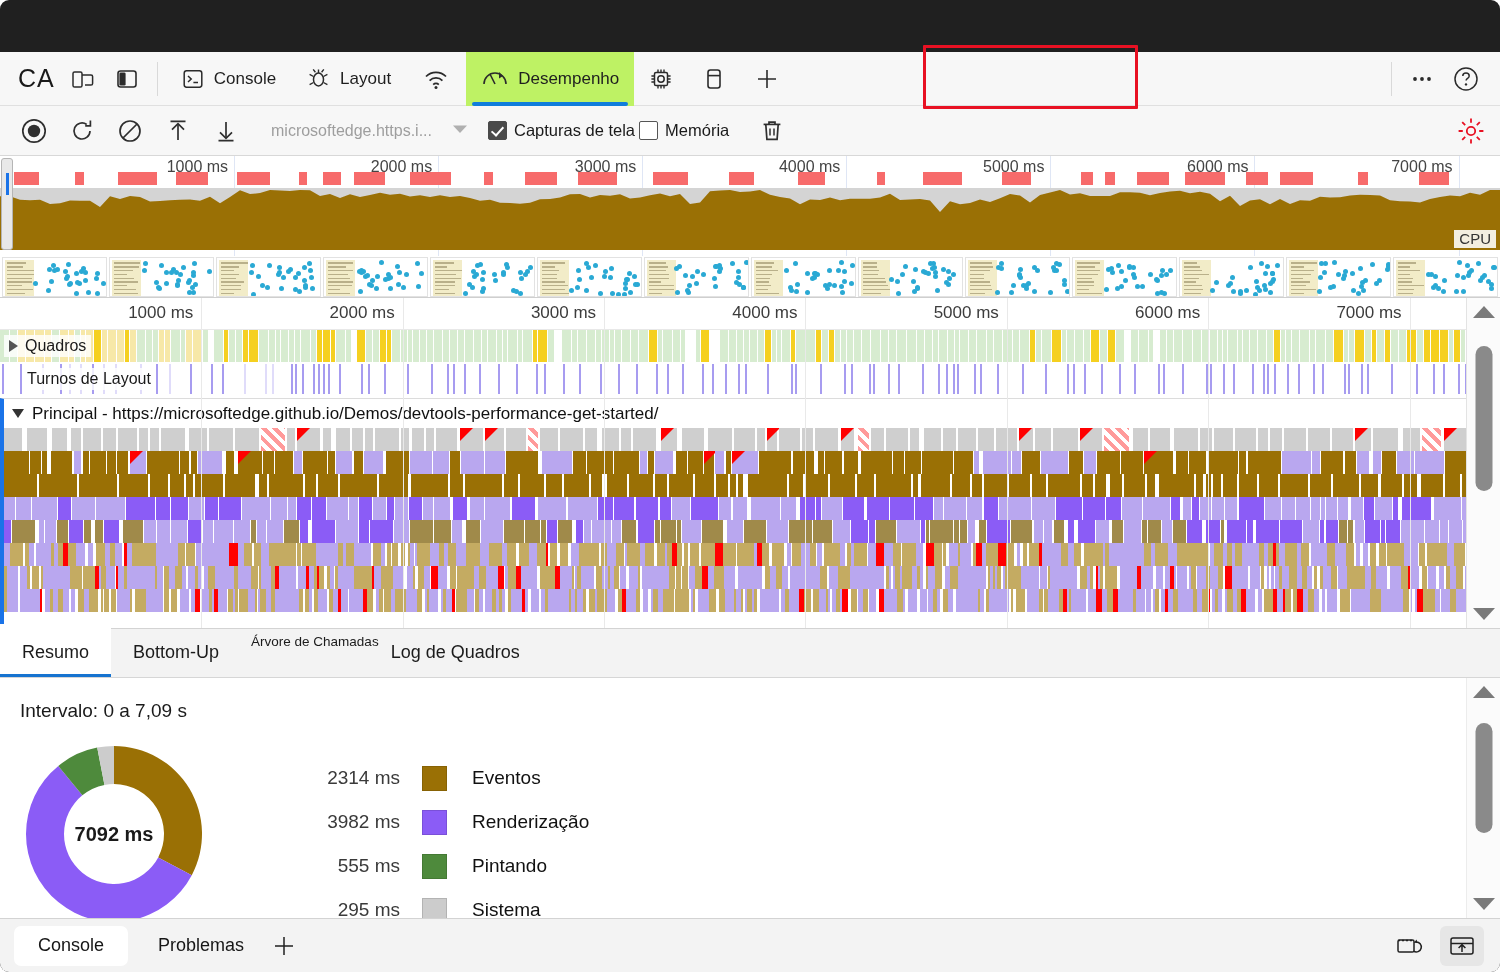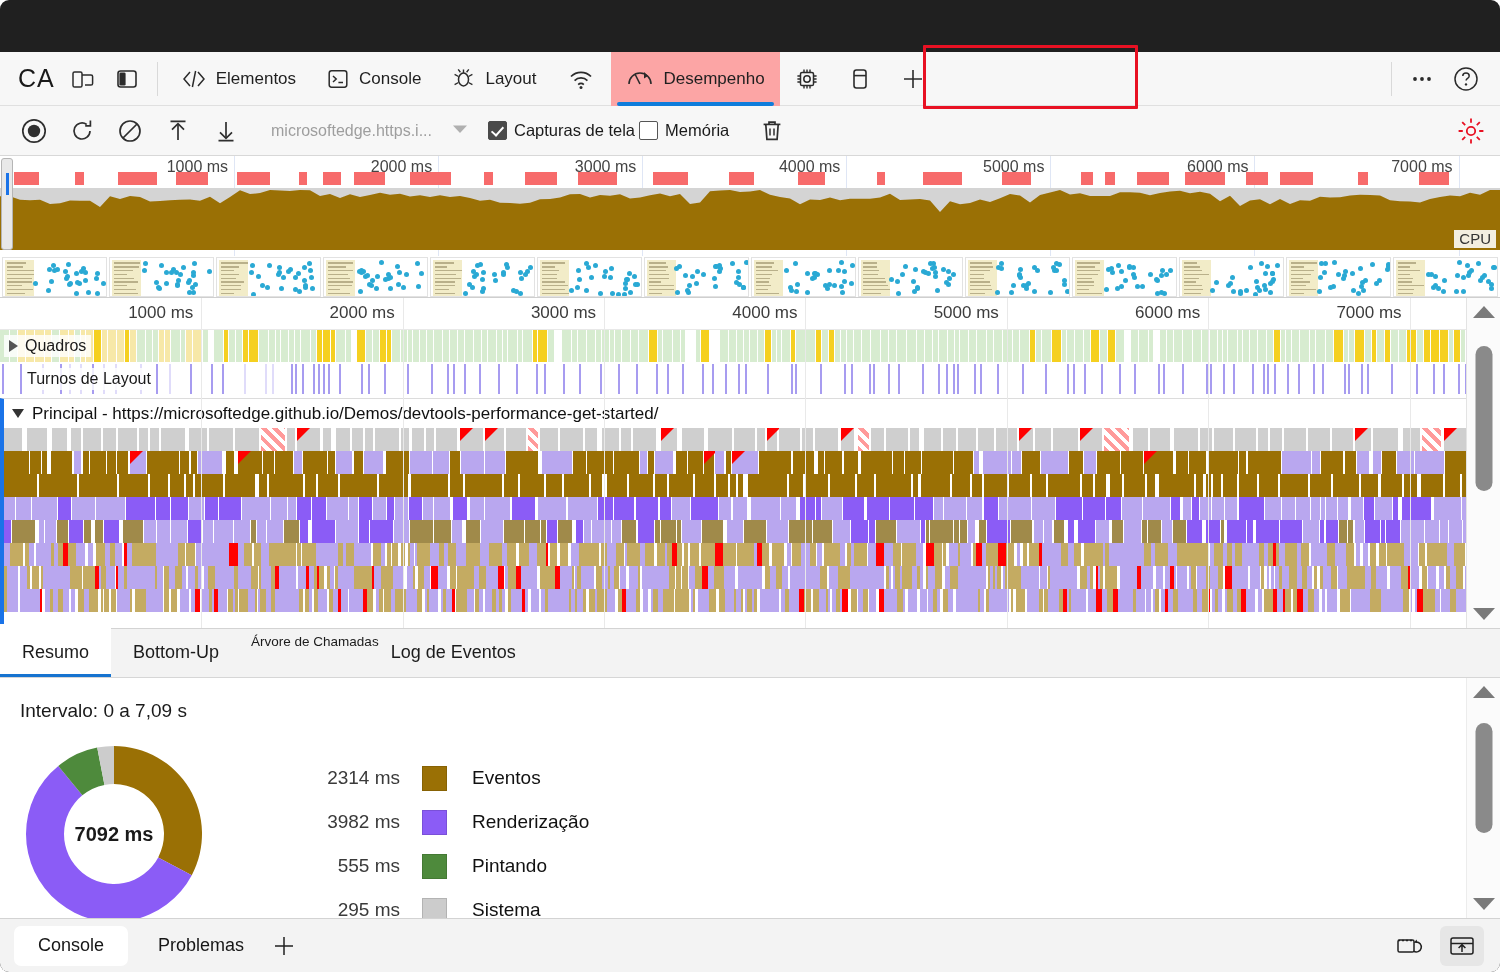--- a/index.html
+++ b/index.html
@@ -62,21 +62,21 @@
     color: #2b2b2b; flex: 0 0 auto;
   }
   .vsep { width: 1px; height: 34px; background: #d9d9d9; margin: 0 8px; flex: 0 0 auto; }
   .nav-tabs { display: flex; align-items: center; height: 54px; }
   .nav-tab {
     display: flex; align-items: center; gap: 9px;
     padding: 0 15px; height: 54px; font-size: 17px; color: #1f1f1f;
     position: relative; white-space: nowrap;
   }
   .nav-tab.active {
-    background: #fca5a5;
+    background: #bef264;
   }
   .nav-tab.active::after {
     content: ""; position: absolute; left: 6px; right: 6px; bottom: 0; height: 4px;
     background: #0f7ddb; border-radius: 2px;
   }
   .nav-tab .ic { display: flex; align-items: center; justify-content: center; color: #2b2b2b; }
   .highlight-box {
     position: absolute; left: 923px; top: 45px; width: 215px; height: 64px;
     border: 3px solid #e81123; border-radius: 1px; pointer-events: none; z-index: 40;
   }
@@ -300,28 +300,20 @@
     </div>
     <div class="icon-btn">
       <svg width="26" height="26" viewBox="0 0 26 26">
         <rect x="4" y="5" width="18" height="16" rx="2.5" fill="none" stroke="#2b2b2b" stroke-width="1.6"></rect>
         <rect x="5.4" y="6.4" width="6.2" height="13.2" rx="1.4" fill="#2b2b2b"></rect>
       </svg>
     </div>
     <div class="vsep"></div>
 
     <div class="nav-tabs">
-      <div class="nav-tab">
-        <span class="ic">
-          <svg width="26" height="22" viewBox="0 0 26 22">
-              <path d="M9 4L3 11l6 7M17 4l6 7-6 7M14.6 3l-3.2 16" fill="none" stroke="#2b2b2b" stroke-width="1.5"></path>
-            </svg>
-        </span>
-        <span>Elementos</span>
-      </div>
       <div class="nav-tab">
         <span class="ic">
           <svg width="24" height="24" viewBox="0 0 24 24">
             <rect x="3.2" y="3.8" width="17.6" height="16.4" rx="2.4" fill="none" stroke="#2b2b2b" stroke-width="1.5"></rect>
             <path d="M7 9l3.2 3-3.2 3M12.4 15.6h4.6" fill="none" stroke="#2b2b2b" stroke-width="1.5"></path>
           </svg>
         </span>
         <span>Console</span>
       </div>
       <div class="nav-tab">
@@ -2754,21 +2746,21 @@
     <div class="dtab active">
       <span>Resumo</span>
     </div>
     <div class="dtab">
       <span>Bottom-Up</span>
     </div>
     <div class="dtab small">
       <span>Árvore de Chamadas</span>
     </div>
     <div class="dtab" style="padding-left:8px">
-      <span>Log de Eventos</span>
+      <span>Log de Quadros</span>
     </div>
   </div>
 
   <div class="summary">
     <div class="range-text">Intervalo: 0 a 7,09 s</div>
 
     <div class="donut">
       <svg width="192" height="192" viewBox="0 0 192 192" id="donutSvg">
           <path d="M96,8 A88,88 0 0 1 173.78756966838154,137.14722354043698 L140.19748276612586,119.37910428433919 A50,50 0 0 0 96,46 Z" fill="#9A7005"></path>
           <path d="M173.78756966838154,137.14722354043698 A88,88 0 1 1 40.291600386030694,27.878239802172573 L64.34750021933561,57.2944544330526 A50,50 0 1 0 140.19748276612586,119.37910428433919 Z" fill="#8B5CF6"></path>

